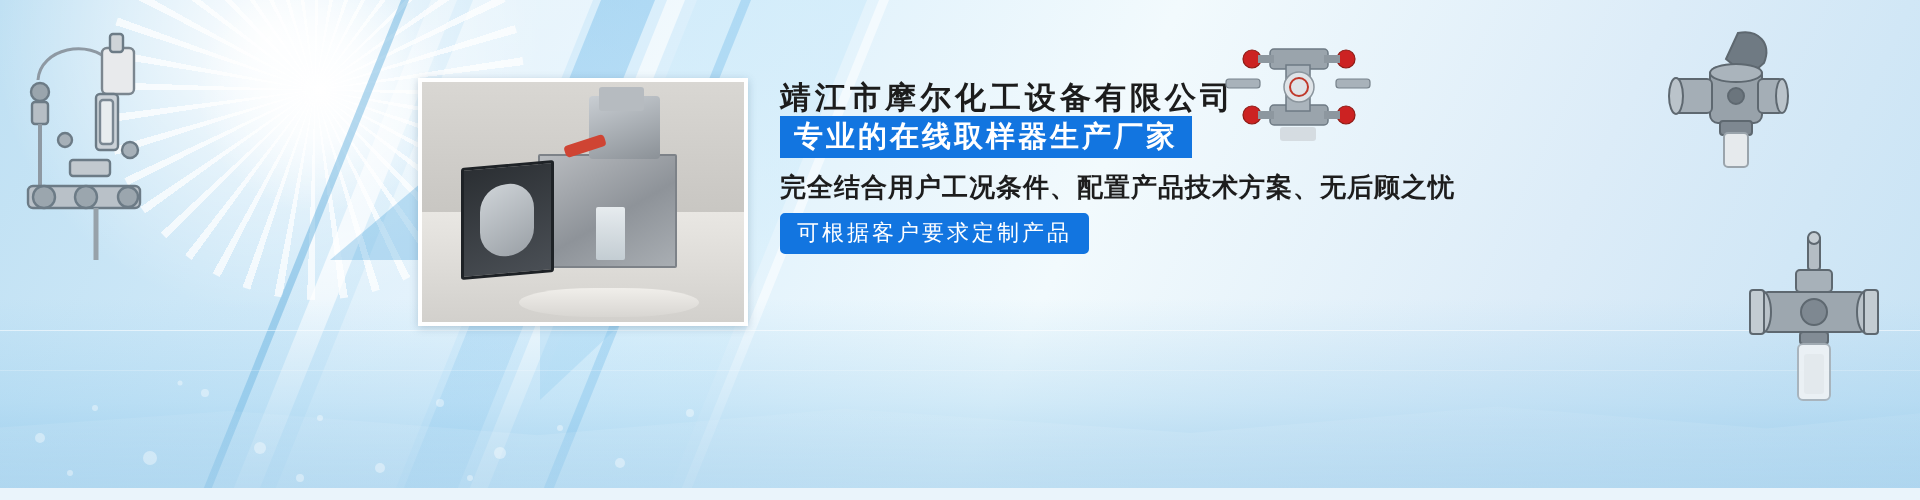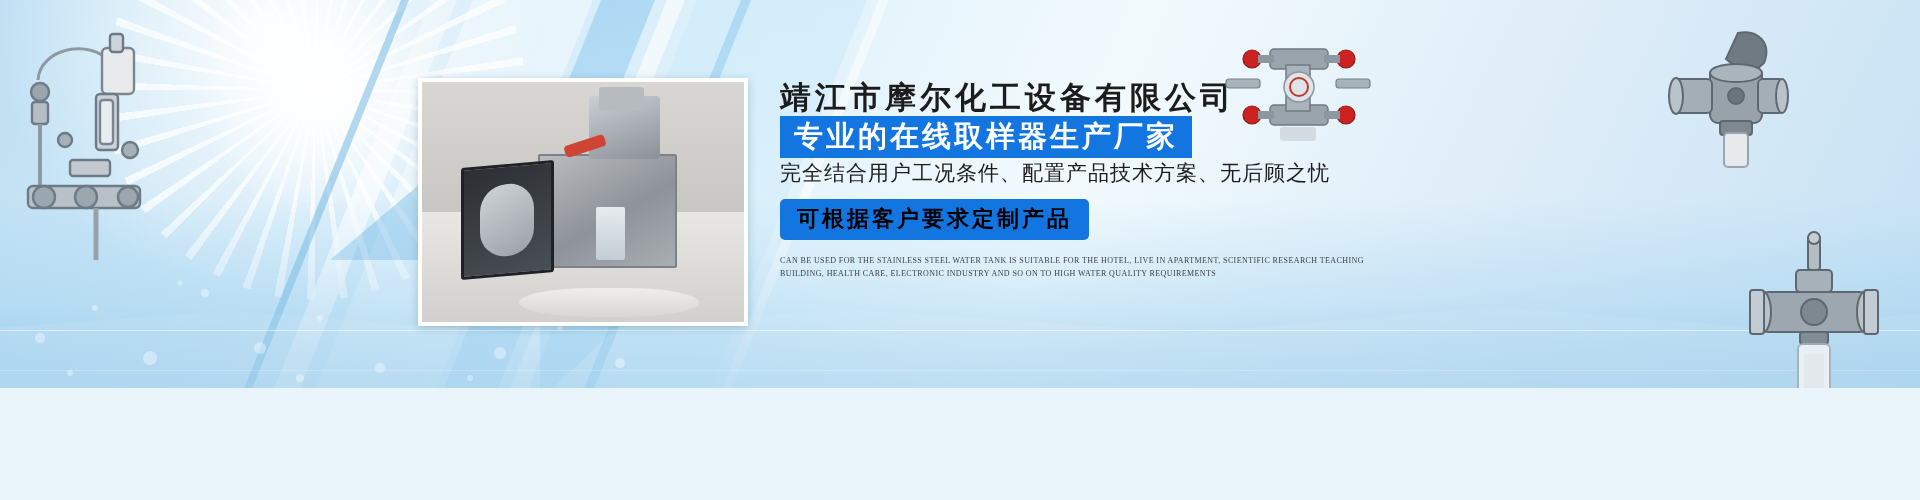--- a/index.html
+++ b/index.html
@@ -2,21 +2,21 @@
 <html><head>
 <meta charset="utf-8">
 <style>
   html,body{margin:0;padding:0;}
   body{
     width:1920px;height:500px;overflow:hidden;
     font-family:"Liberation Sans","DejaVu Sans",sans-serif;
     background:#eaf4fb;
   }
   .banner{
-    position:relative;width:1920px;height:388px;overflow:hidden;
+    position:relative;width:1920px;height:488px;overflow:hidden;
     background:
       linear-gradient(180deg,#cfe8f7 0%,#dceffb 22%,#eaf5fc 48%,#e2f0fa 70%,#cfe6f6 100%);
   }
 
   
   .bg-sky{
     position:absolute;inset:0;
     background:
       radial-gradient(circle at 14% 8%, rgba(255,255,255,.95) 0%, rgba(255,255,255,0) 16%),
       linear-gradient(115deg,#bfe0f3 0%,#d9eefb 30%,#f2fafd 55%,#dcecf8 78%,#c6e2f4 100%);
@@ -87,27 +87,27 @@
     font-family:"Liberation Serif","DejaVu Serif",serif;
     font-weight:bold;font-size:31px;letter-spacing:4px;color:#1c1c1c;
     line-height:36px;white-space:nowrap;
   }
   .tagline{
     display:inline-block;background:#1275e0;color:#fff;
     font-size:29px;font-weight:bold;letter-spacing:3px;
     padding:5px 14px 7px 14px;line-height:30px;white-space:nowrap;
   }
   .subline{
-    margin-top:2px;font-size:21px;color:#1d1d1d;letter-spacing:1px;
-    line-height:26px;white-space:nowrap;font-weight:400;
+    margin-top:16px;font-size:26px;color:#1d1d1d;letter-spacing:1px;
+    line-height:26px;white-space:nowrap;font-weight:700;
   }
   .custom{
-    display:inline-block;margin-top:13px;background:#1275e0;color:#000000;
+    display:inline-block;margin-top:13px;background:#1275e0;color:#ffffff;
     border:2px solid #1275e0;border-radius:5px;
-    font-size:22px;font-weight:bold;letter-spacing:3px;
+    font-size:22px;font-weight:normal;letter-spacing:3px;
     padding:6px 15px 7px 15px;line-height:24px;white-space:nowrap;
   }
   .english{
     margin-top:14px;width:600px;
     font-family:"Liberation Serif","DejaVu Serif",serif;
     font-size:8px;line-height:13px;color:#3a3f44;letter-spacing:.4px;
     text-transform:uppercase;
   }
 
   
@@ -208,21 +208,20 @@
           <div class="ph-door-in"></div>
         </div>
     </div>
   </div>
 
   <div class="textblock">
     <div class="company">靖江市摩尔化工设备有限公司</div>
     <div><span class="tagline">专业的在线取样器生产厂家</span></div>
     <div class="subline">完全结合用户工况条件、配置产品技术方案、无后顾之忧</div>
     <div><span class="custom">可根据客户要求定制产品</span></div>
-    <div class="english">CAN BE USED FOR THE STAINLESS STEEL WATER TANK IS SUITABLE FOR THE HOTEL, LIVE IN APARTMENT, SCIENTIFIC RESEARCH TEACHING BUILDING, HEALTH CARE, ELECTRONIC INDUSTRY AND SO ON TO HIGH WATER QUALITY REQUIREMENTS</div>
   </div>
 
   <svg class="equip eq-christmas" viewBox="0 0 160 110">
     <g>
       <rect x="52" y="14" width="58" height="20" rx="4" fill="#9aa4ac" stroke="#6e7a84" stroke-width="1.5"></rect>
       <rect x="52" y="70" width="58" height="20" rx="4" fill="#9aa4ac" stroke="#6e7a84" stroke-width="1.5"></rect>
       <rect x="68" y="30" width="24" height="46" fill="#aab4bc" stroke="#6e7a84" stroke-width="1.5"></rect>
       <circle cx="81" cy="52" r="15" fill="#dfe4e8" stroke="#8b959d" stroke-width="1.5"></circle>
       <circle cx="81" cy="52" r="9" fill="none" stroke="#c0392b" stroke-width="2"></circle>
       <g fill="#cc2222" stroke="#8e1a14" stroke-width="1.2">

